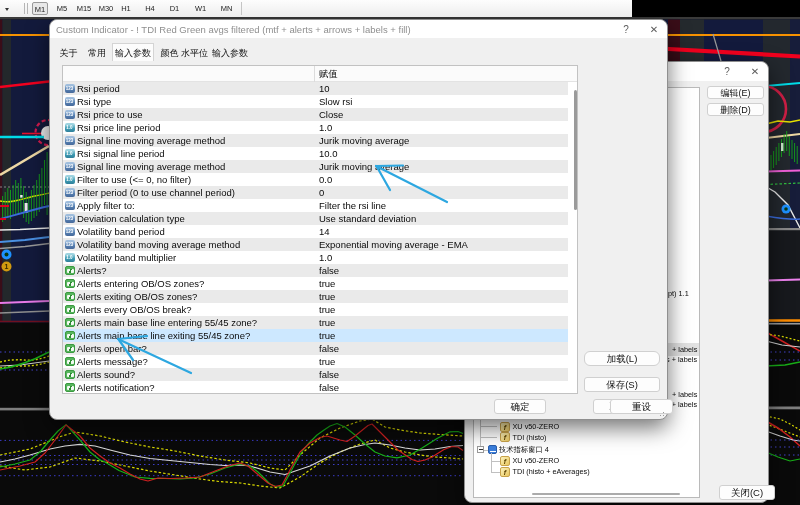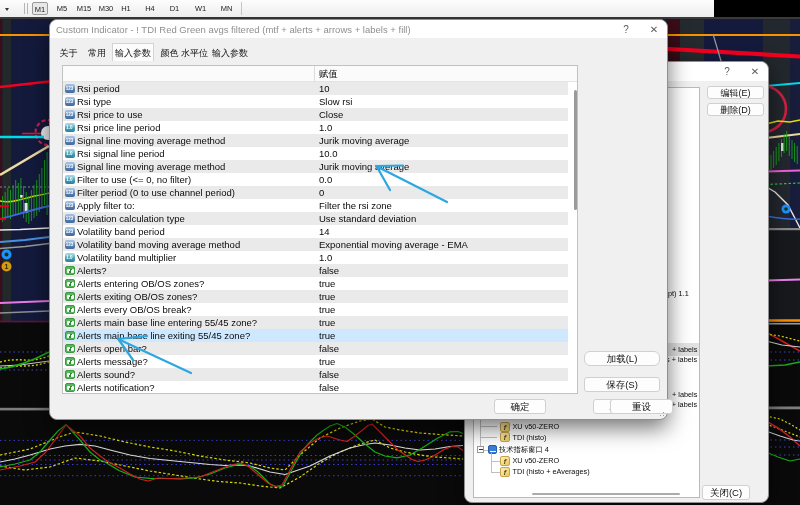--- a/index.html
+++ b/index.html
@@ -1,18 +1,18 @@
 <!DOCTYPE html>
 <html><head><meta charset="utf-8">
 <style>
 * { margin:0; padding:0; box-sizing:border-box; }
 html,body { width:800px; height:505px; overflow:hidden; background:#000; font-family:"Liberation Sans",sans-serif; }
 #stage { position:relative; width:800px; height:505px; }
 
-#toolbar { position:absolute; left:0; top:0; width:714px; height:17px; background:linear-gradient(#fdfdfd,#ededed); z-index:30;padding-left:16px; }
+#toolbar { position:absolute; left:0; top:0; width:632px; height:17px; background:linear-gradient(#fdfdfd,#ededed); z-index:30;padding-left:16px; }
 #toolbar .arr { position:absolute; left:4.5px; top:7.5px; width:0; height:0; border-left:2.8px solid transparent; border-right:2.8px solid transparent; border-top:3.5px solid #333; }
 #toolbar .grip { position:absolute; top:3px; width:1px; height:11px; background:#b5b5b5; }
 .tbtn { position:absolute; top:2px; height:13px; font-size:7.5px; color:#222; text-align:center; line-height:13px; }
 .tbtn.cur { background:#e8e8e8; border:1px solid #999; border-radius:2px; }
 #toolbar .vsep { position:absolute; left:241px; top:2px; width:1px; height:13px; background:#c5c5c5; }
 
 .dlg { position:absolute; background:#f0f0f0; border:1px solid #8f8f8f; border-radius:8px; box-shadow:0 8px 22px rgba(0,0,0,0.55); }
 .titlebar { position:absolute; left:0; top:0; right:0; background:#fff; border-radius:8px 8px 0 0; }
 .wbtn { position:absolute; top:0; font-size:10px; color:#5a5a5a; text-align:center; }
 
@@ -200,21 +200,21 @@
     <div class="gline" style="left:17px;top:372.5px;width:9px;height:1px;"></div>
     <div class="gline" style="left:17px;top:383.5px;width:9px;height:1px;"></div>
     <div class="yico" style="left:26px;top:367.5px;">f</div>
     <div class="trow" style="left:38.5px;top:367px;">XU v50-ZERO</div>
     <div class="yico" style="left:26px;top:378.5px;">f</div>
     <div class="trow" style="left:38.5px;top:378px;">TDI (histo + eAverages)</div>
     <div style="position:absolute;left:58px;top:404.5px;width:148px;height:2px;background:#ababab;border-radius:1px;"></div>
   </div>
   <div class="btn" style="left:242px;top:24px;width:57px;height:13px;line-height:12px;font-size:9px;">编辑(E)</div>
   <div class="btn" style="left:242px;top:41px;width:57px;height:13px;line-height:12px;font-size:9px;">删除(D)</div>
-  <div class="btn" style="left:237px;top:423px;width:48px;height:15px;line-height:14px;">关闭(C)</div>
+  <div class="btn" style="left:254px;top:423px;width:56px;height:15px;line-height:14px;">关闭(C)</div>
 </div>
 <div id="mdlg" class="dlg">
   <div class="titlebar"></div>
   <div class="title">Custom Indicator - ! TDI Red Green avgs filtered (mtf + alerts + arrows + labels + fill)</div>
   <span class="wbtn" style="left:569px;top:4px;width:14px;">?</span>
   <span class="wbtn" style="left:597px;top:4px;width:14px;">✕</span>
   <span class="tab" style="left:6px;width:25px;">关于</span>
   <span class="tab" style="left:34px;width:26px;">常用</span>
   <span class="tab selected" style="left:62px;width:42px;">输入参数</span>
   <span class="tab" style="left:108px;width:23px;">颜色</span>
@@ -267,21 +267,21 @@
           <span class="vl">0.0</span>
         </div>
 <div class="tr odd" style="top:120px">
           <span class="ic icn">123</span>
           <span class="nm">Filter period (0 to use channel period)</span>
           <span class="vl">0</span>
         </div>
 <div class="tr" style="top:133px">
           <span class="ic icn">123</span>
           <span class="nm">Apply filter to:</span>
-          <span class="vl">Filter the rsi zone</span>
+          <span class="vl">Filter the rsi line</span>
         </div>
 <div class="tr odd" style="top:146px">
           <span class="ic icn">123</span>
           <span class="nm">Deviation calculation type</span>
           <span class="vl">Use standard deviation</span>
         </div>
 <div class="tr" style="top:159px">
           <span class="ic icn">123</span>
           <span class="nm">Volatility band period</span>
           <span class="vl">14</span>

